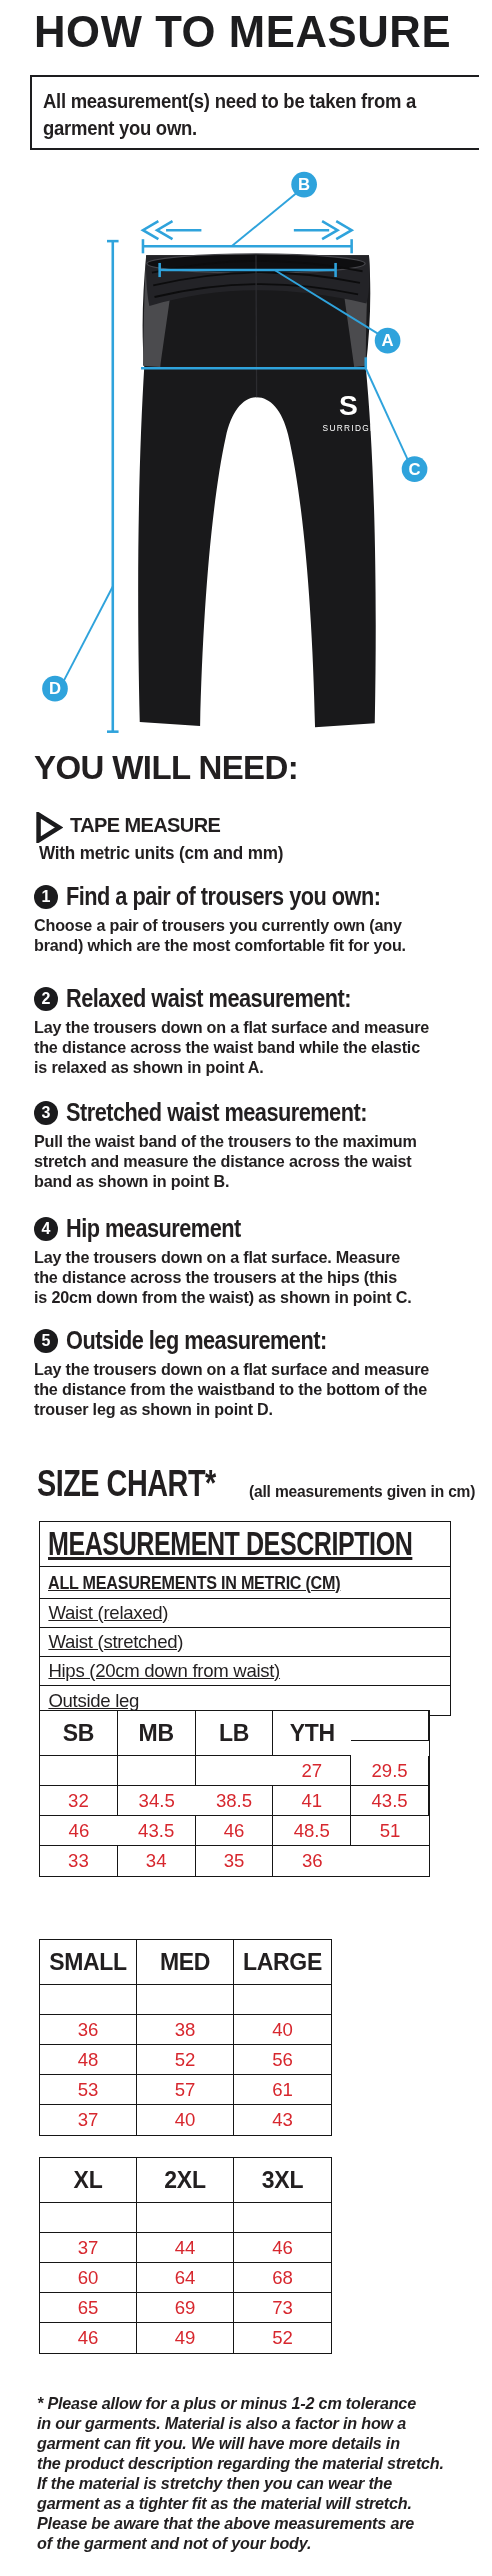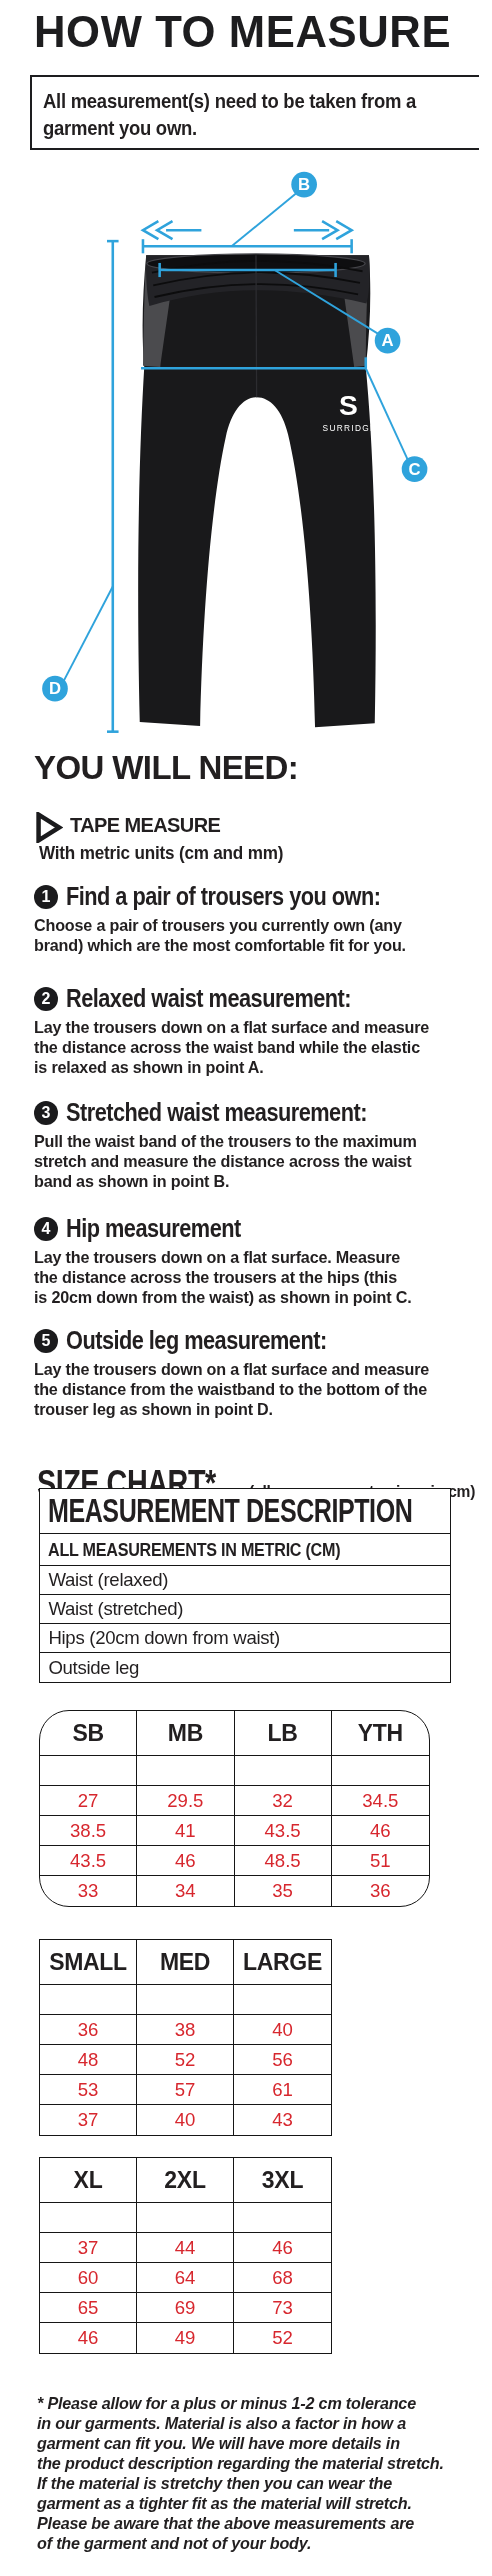--- a/index.html
+++ b/index.html
@@ -43,39 +43,39 @@
     margin-top:7px;font-size:17px;font-weight:700;line-height:20px;letter-spacing:-0.2px;
     white-space:pre-line;width:508px;transform:scaleX(.95);transform-origin:left top;
   }
   
   .h-sizechart{top:1466px;left:24.4px;font-size:36px;font-weight:700;letter-spacing:-0.6px;line-height:1;
     transform:scaleX(.8);transform-origin:left top;white-space:nowrap;}
   .h-sizechart-sub{top:1481px;left:236px;font-size:17.3px;font-weight:700;letter-spacing:-0.2px;white-space:nowrap;
     transform:scaleX(.9);transform-origin:left top;}
   
   .tbl{border:1.9px solid #161616;background:#fff;}
-  .desc-tbl{top:1488px;left:26px;width:410px;}
+  .desc-tbl{top:1521px;left:26px;width:410px;text-decoration:underline;}
   .drow{border-bottom:1.9px solid #161616;display:flex;align-items:center;padding-left:8.4px;box-sizing:border-box;}
   .drow:last-child{border-bottom:none;}
   .drow-head{height:45px;}
   .drow-sub{height:32px;}
   .drow-item{height:29px;font-size:18.6px;font-weight:400;letter-spacing:-0.3px;}
   .squeeze-head{font-size:33px;font-weight:700;letter-spacing:-0.6px;transform:scaleX(.76);transform-origin:left center;white-space:nowrap;}
   .squeeze-sub{font-size:19px;font-weight:700;letter-spacing:-0.3px;transform:scaleX(.85);transform-origin:left center;white-space:nowrap;}
   .size-tbl{display:grid;}
   .size-tbl .cell{
     border-right:1.9px solid #161616;border-bottom:1.9px solid #161616;
     display:flex;align-items:center;justify-content:center;box-sizing:border-box;
   }
   .size-tbl .cell.lastcol{border-right:none;}
   .size-tbl .cell.lastrow{border-bottom:none;}
   .size-tbl .head{height:45px;font-size:23px;font-weight:700;letter-spacing:-0.3px;}
   .size-tbl .blank{height:30px;}
   .size-tbl .val{height:30px;font-size:18.6px;font-weight:400;color:#d7272e;}
-  #sizetable-1{top:1710px;left:26px;width:389px;grid-template-columns:repeat(4,1fr);border-radius:30px;}
+  #sizetable-1{top:1710px;left:26px;width:389px;grid-template-columns:repeat(5,1fr);}
   #sizetable-2{top:1939px;left:26px;width:291px;grid-template-columns:repeat(3,1fr);}
   #sizetable-3{top:2157px;left:26px;width:291px;grid-template-columns:repeat(3,1fr);}
   
   .footnote{
     top:2394px;left:24.4px;width:501px;font-size:17px;font-style:italic;font-weight:700;
     line-height:20px;letter-spacing:-0.2px;white-space:pre-line;transform:scaleX(.95);transform-origin:left top;
   }
   
   .diagram{top:166px;left:0;width:493px;height:592px;}
 </style>

